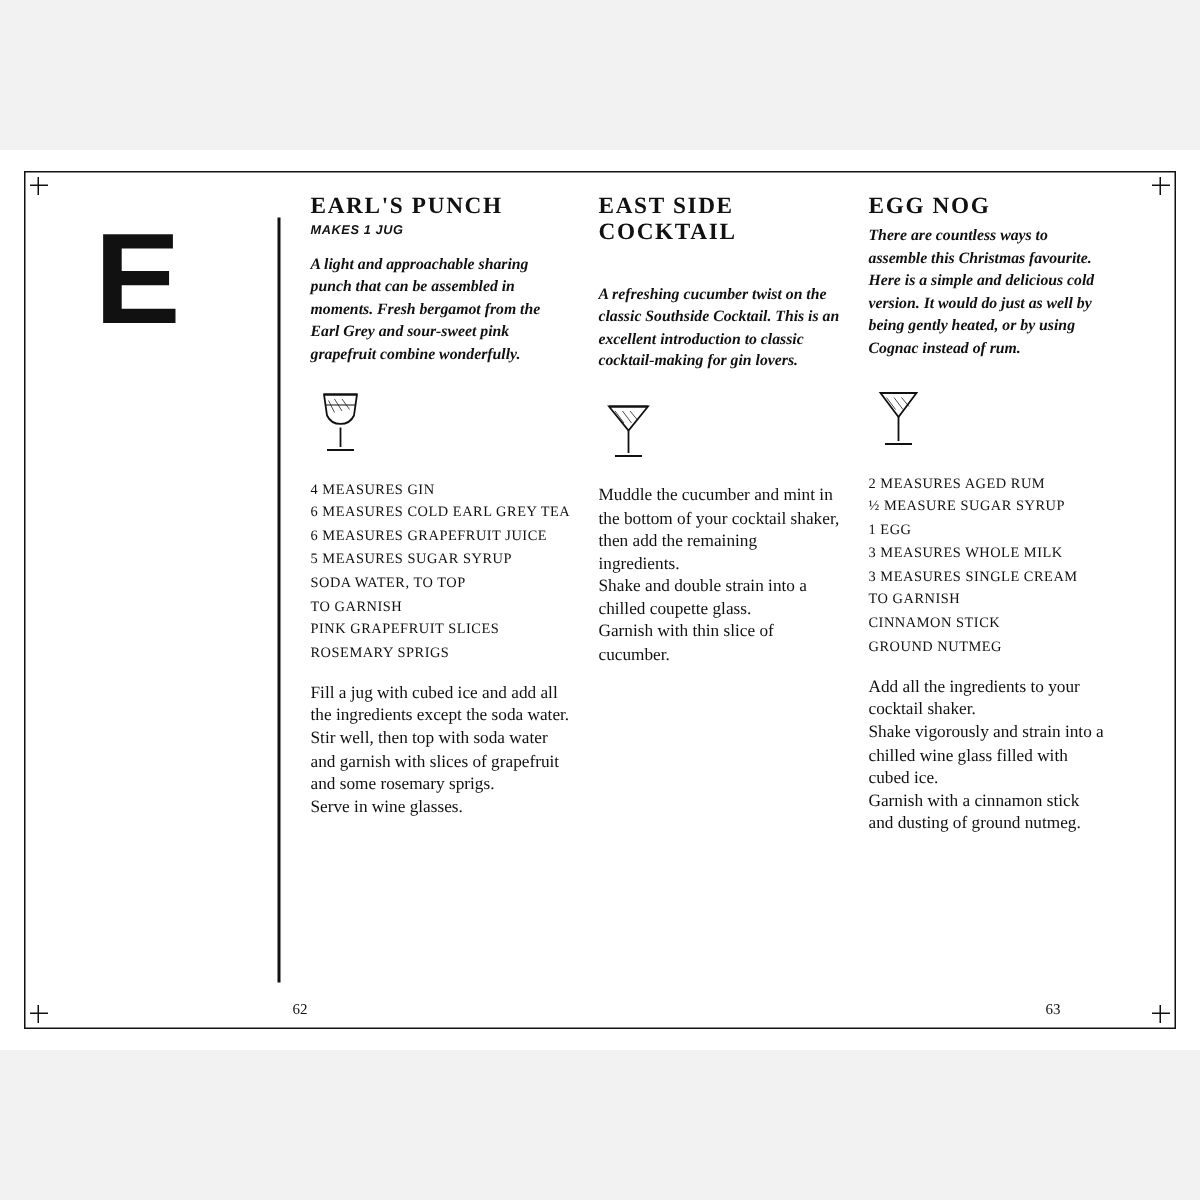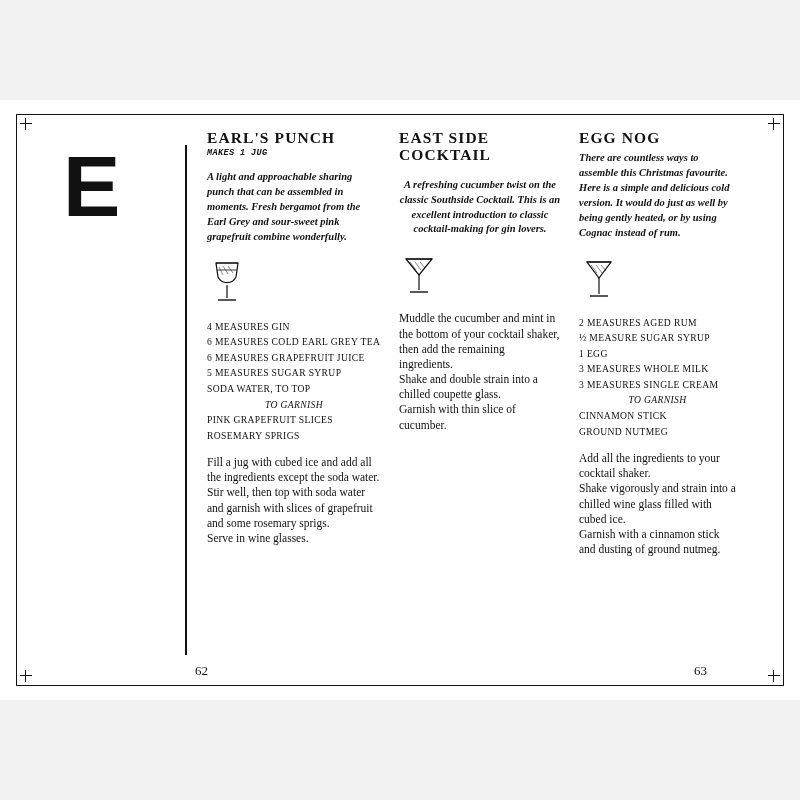--- a/index.html
+++ b/index.html
@@ -106,21 +106,21 @@
     text-transform: uppercase;
     font-size: 15.5px;
     letter-spacing: 1.1px;
     color: #111;
     line-height: 1.12;
     margin: 0 0 2px 0;
     font-weight: 700;
   }
 
   .r-serves {
-    font-family: Liberation Mono, monospace;
+    font-family: Liberation Sans, sans-serif;
     font-style: italic;
     font-weight: 700;
     font-size: 8.5px;
     letter-spacing: 0.4px;
     text-transform: uppercase;
     color: #111;
     margin: 0 0 12px 0;
   }
 
   .r-intro {
@@ -141,38 +141,36 @@
   .ing {
     font-family: "Liberation Serif", serif;
     font-size: 9.6px;
     letter-spacing: 0.35px;
     text-transform: uppercase;
     line-height: 1.62;
     color: #111;
     margin: 0 0 12px 0;
   }
   .ing .garnish-head {
-    font-style: italic;
-    text-align: center;
   }
 
   .method {
     font-family: "Liberation Serif", serif;
     font-size: 11.5px;
     line-height: 1.32;
     color: #111;
     margin: 0;
     white-space: pre-line;
   }
 
   .folio {
     position: absolute;
     bottom: 6px;
     font-family: "Liberation Serif", serif;
-    font-size: 13px;
+    font-size: 10px;
     color: #111;
   }
   .folio.left { left: 178px; }
   .folio.right { right: 76px; margin-top: 32px; }
 </style>
 </head>
 <body>
 
 <div class="page-wrap">
   <div class="spread">
@@ -214,21 +212,21 @@
             <div>Pink grapefruit slices</div>
             <div>Rosemary sprigs</div>
           </div>
           <p class="method">Fill a jug with cubed ice and add all the ingredients except the soda water.
 Stir well, then top with soda water and garnish with slices of grapefruit and some rosemary sprigs.
 Serve in wine glasses.</p>
         </div>
 
         <div class="recipe c2">
           <h2 class="r-title">East Side Cocktail</h2>
-          <p class="r-intro" style="margin-top:14px;text-align:center;">A refreshing cucumber twist on the classic Southside Cocktail. This is an excellent introduction to classic cocktail-making for gin lovers.</p>
+          <p class="r-intro" style="margin-top:26px;">A refreshing cucumber twist on the classic Southside Cocktail. This is an excellent introduction to classic cocktail-making for gin lovers.</p>
           <div class="glass">
             <svg width="40" height="46" viewBox="0 0 40 46" aria-hidden="true">
               <path d="M7 8 H33 L20 24 Z" fill="none" stroke="#111" stroke-width="1.2"></path>
               <path d="M7 8 H33" stroke="#111" stroke-width="1.4"></path>
               <path d="M20 24 V39" stroke="#111" stroke-width="1.2"></path>
               <path d="M11 41 H29" stroke="#111" stroke-width="1.4"></path>
               <path d="M11 11 L17 19 M16 11 L22 19 M21 11 L26 17" stroke="#111" stroke-width="0.5"></path>
             </svg>
           </div>
           <p class="method">Muddle the cucumber and mint in the bottom of your cocktail shaker, then add the remaining ingredients.

